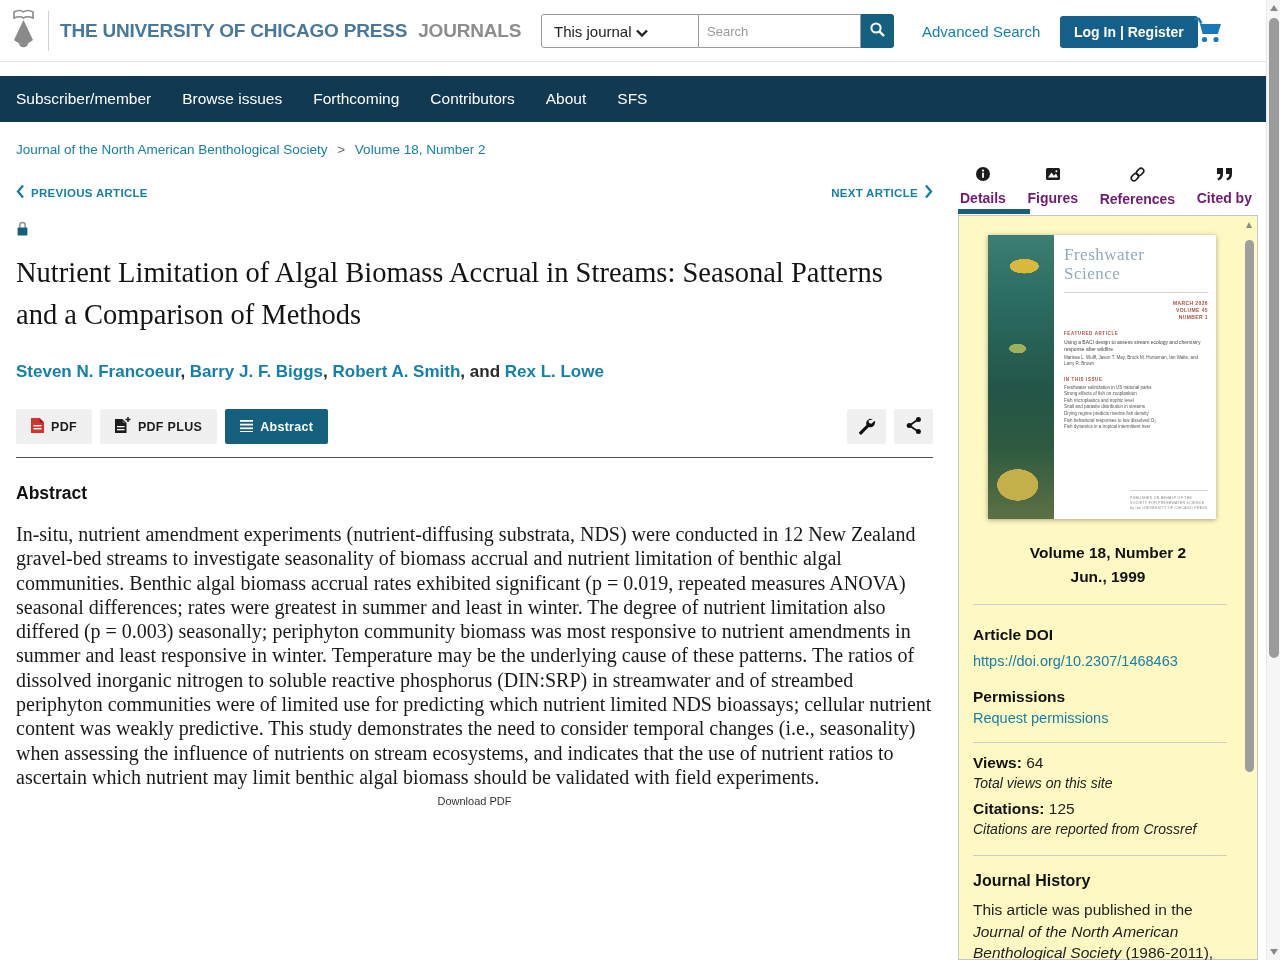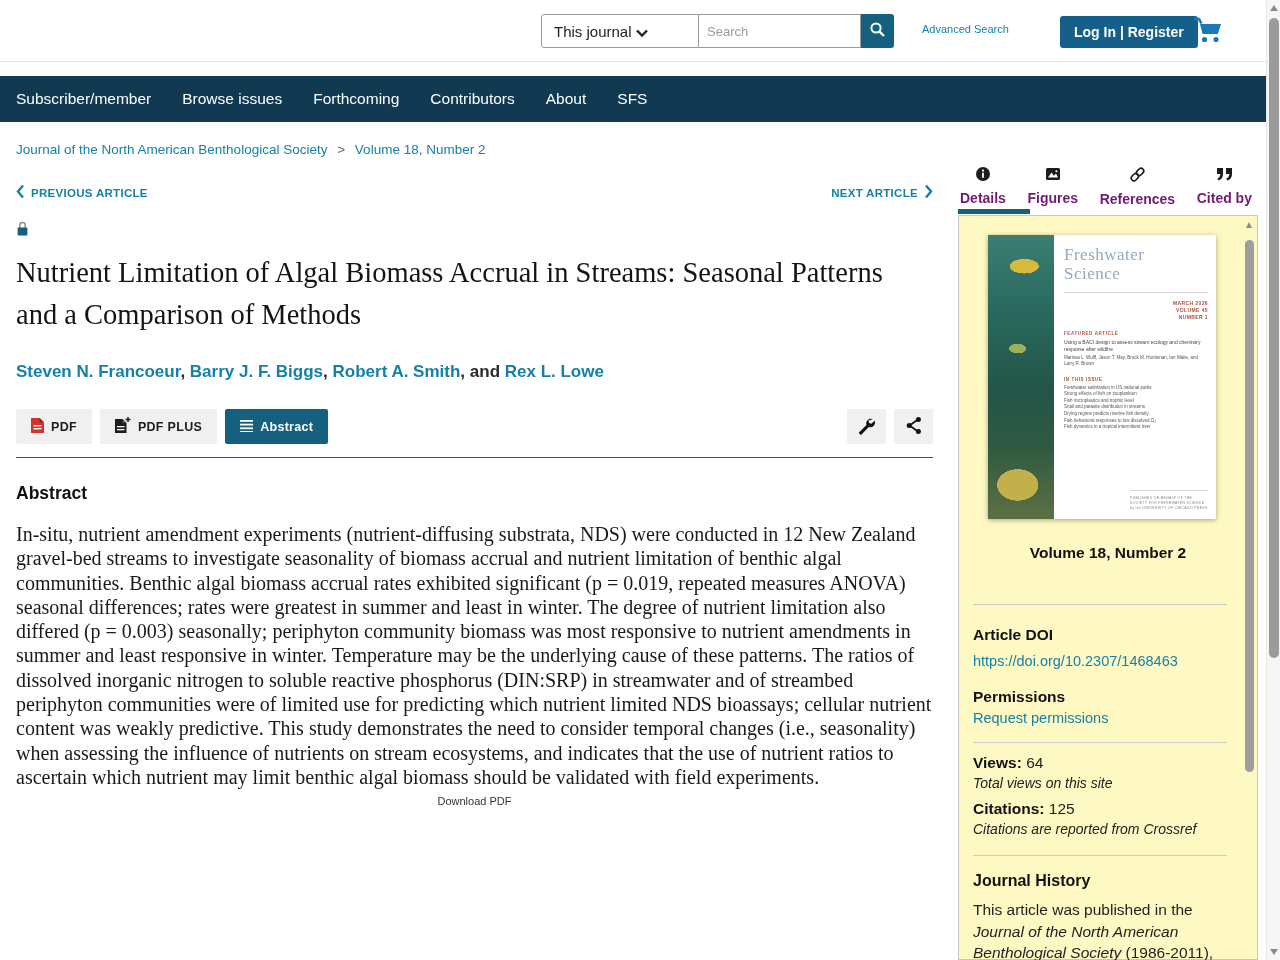--- a/index.html
+++ b/index.html
@@ -19,21 +19,21 @@
   .scope-select { position:absolute; left:541px; top:14px; width:158px; height:34px; background:#fff;
     border:1px solid #9a9a9a; border-radius:3px 0 0 3px; display:flex; align-items:center;
     padding:0 8px 0 12px; font-size:15px; color:#222; cursor:pointer; }
   .scope-select svg { margin-left:4px; }
   .search-input { position:absolute; left:699px; top:14px; width:162px; height:34px;
     border:1px solid #9a9a9a; border-left:none; font-size:13px; padding:0 8px; color:#333;
     font-family:"Liberation Sans", sans-serif; }
   .search-input::placeholder { color:#9a9a9a; }
   .search-btn { position:absolute; left:861px; top:14px; width:33px; height:34px; background:#15607f;
     border:none; border-radius:0 3px 3px 0; display:flex; align-items:center; justify-content:center; cursor:pointer; }
-  .adv-search { position:absolute; left:922px; top:23px; font-size:11px; color:#1581a8; }
+  .adv-search { position:absolute; left:922px; top:23px; font-size:15px; color:#1581a8; }
   .login-btn { position:absolute; left:1060px; top:16px; height:32px; padding:0 14px; background:#15608a;
     color:#fff; font-weight:bold; font-size:14px; border:none; border-radius:3px; display:flex;
     align-items:center; cursor:pointer; }
   .cart-btn { position:absolute; left:1192px; top:15px; background:none; border:none; cursor:pointer; }
 
   
   .nav { position:absolute; top:76px; left:0; width:1266px; height:46px; background:#113a52;
     display:flex; align-items:center; padding-left:16px; }
   .nav a { color:#fff; font-size:15.5px; margin-right:31px; }
 
@@ -121,20 +121,34 @@
     border-left:4px solid transparent; border-right:4px solid transparent; border-top:6px solid #8a8a8a; }
   .inner-scrollbar { position:absolute; right:1px; top:0; width:13px; height:743px; }
   .inner-scrollbar .thumb { position:absolute; left:2px; top:24px; width:9px; height:532px;
     background:#9e9e9e; border-radius:5px; }
   .inner-scrollbar .arrow-up { left:3px; top:6px; border-left-width:3.5px; border-right-width:3.5px; }
 </style>
 </head>
 <body>
 
 <div class="header">
+  <a class="logo-group">
+    <span>
+      <svg width="31" height="40" viewBox="0 0 31 40">
+        <path d="M6 3 q6 -3 9.5 0 q3.5 -3 9.5 0 v6 q-6 -2.5 -9.5 0 q-3.5 -2.5 -9.5 0 z" fill="none" stroke="#8a8a8a" stroke-width="1.6"></path>
+        <path d="M15.5 11 L6 31 q9.5 8 19 0 Z" fill="#8a8a8a"></path>
+        <path d="M10 33 q5.5 4 11 0 l-2 4 q-3.5 2.5 -7 0 z" fill="#8a8a8a"></path>
+      </svg>
+    </span>
+    <span class="logo-divider"></span>
+    <span class="wordmark">
+      <span>THE UNIVERSITY OF CHICAGO PRESS</span>
+      <span class="journals">JOURNALS</span>
+    </span>
+  </a>
 
   <div class="scope-select">
     <span>This journal</span>
     <span>
       <svg width="12" height="8" viewBox="0 0 12 8">
           <polyline points="1,1.5 6,6.5 11,1.5" fill="none" stroke="#222" stroke-width="2.4"></polyline>
         </svg>
     </span>
   </div>
   <input class="search-input" type="text" placeholder="Search" style="">
@@ -343,20 +357,21 @@
       </div>
       <div class="cover-footer">
         <div class="frule"></div>
         <div class="line">PUBLISHED ON BEHALF OF THE SOCIETY FOR FRESHWATER SCIENCE</div>
         <div class="line">by the UNIVERSITY OF CHICAGO PRESS</div>
       </div>
     </div>
   </div>
 
   <div class="p-abs p-bold center" style="top:328px; left:0;">Volume 18, Number 2</div>
+  <div class="p-abs p-bold center" style="top:352px; left:0;">Jun., 1999</div>
 
   <div class="p-divider" style="top:388px;"></div>
 
   <div class="p-abs p-bold" style="top:410px;">Article DOI</div>
   <a class="p-abs p-link" style="top:437px;">https://doi.org/10.2307/1468463</a>
 
   <div class="p-abs p-bold" style="top:472px;">Permissions</div>
   <a class="p-abs p-link" style="top:494px;">Request permissions</a>
 
   <div class="p-divider" style="top:526px;"></div>

